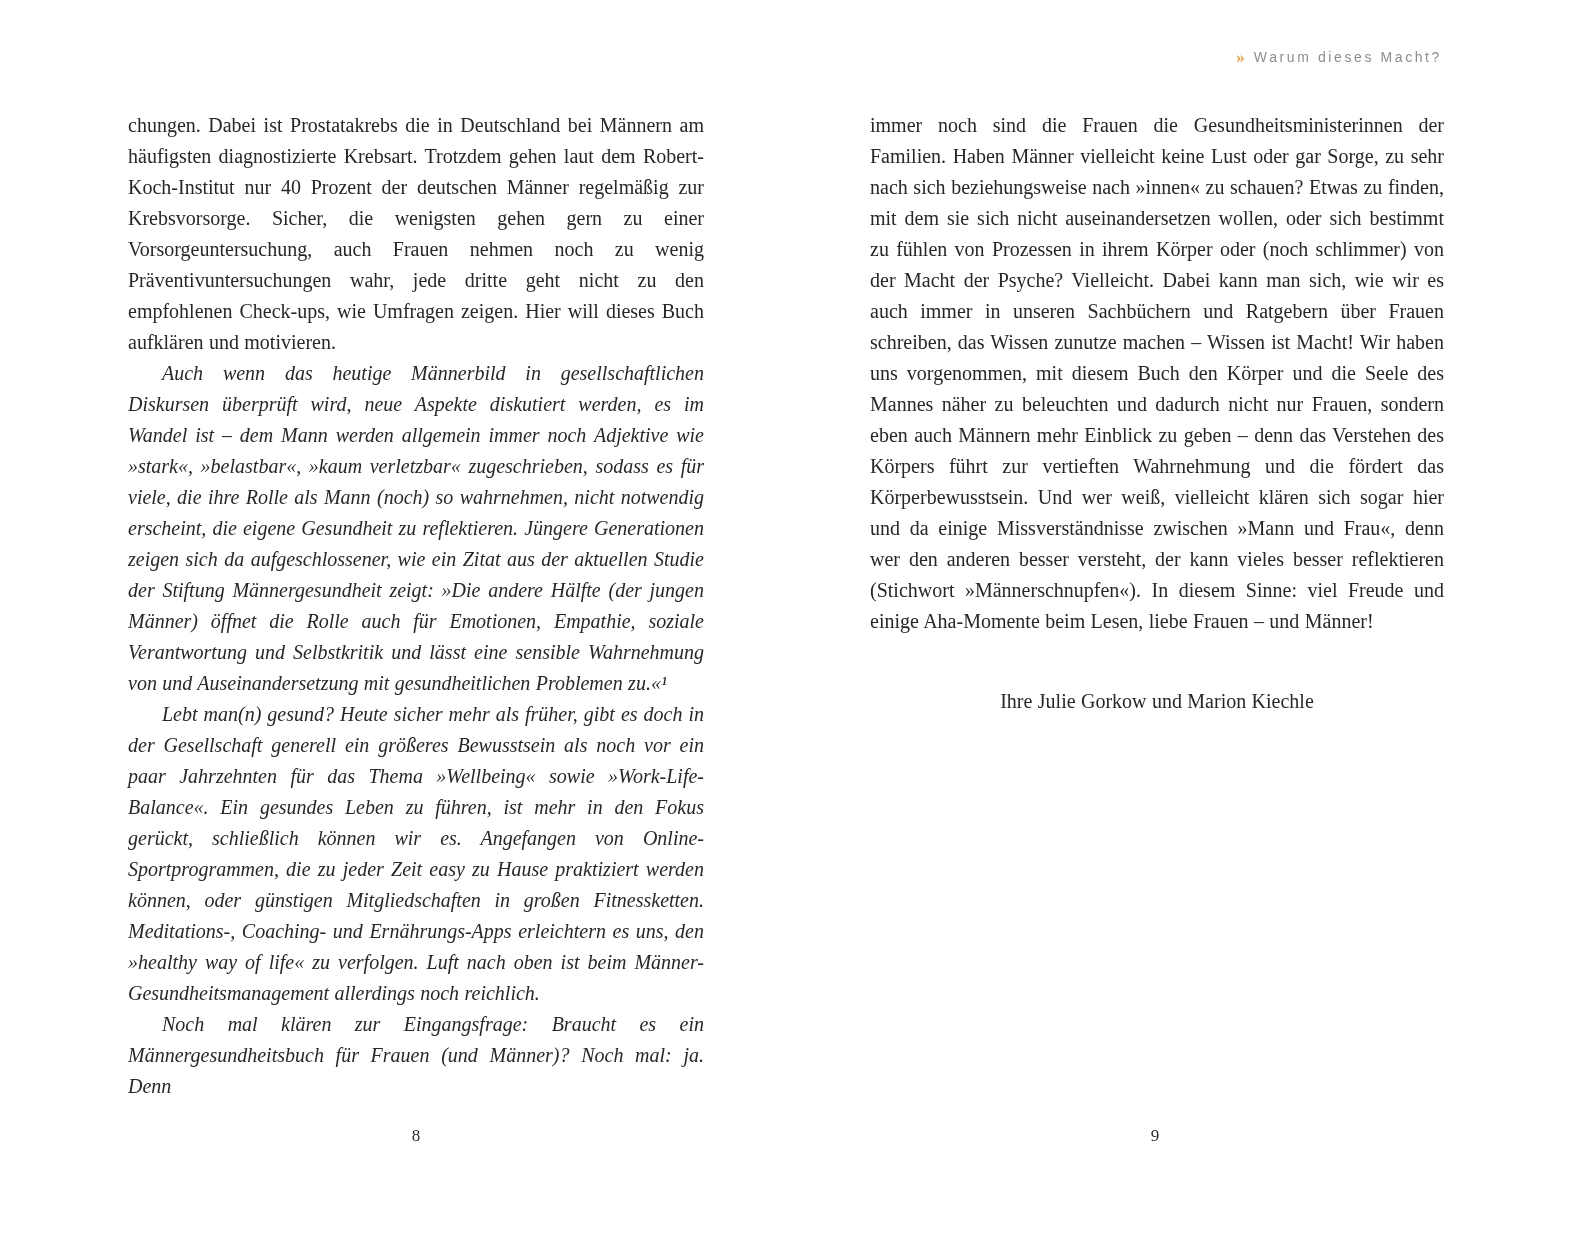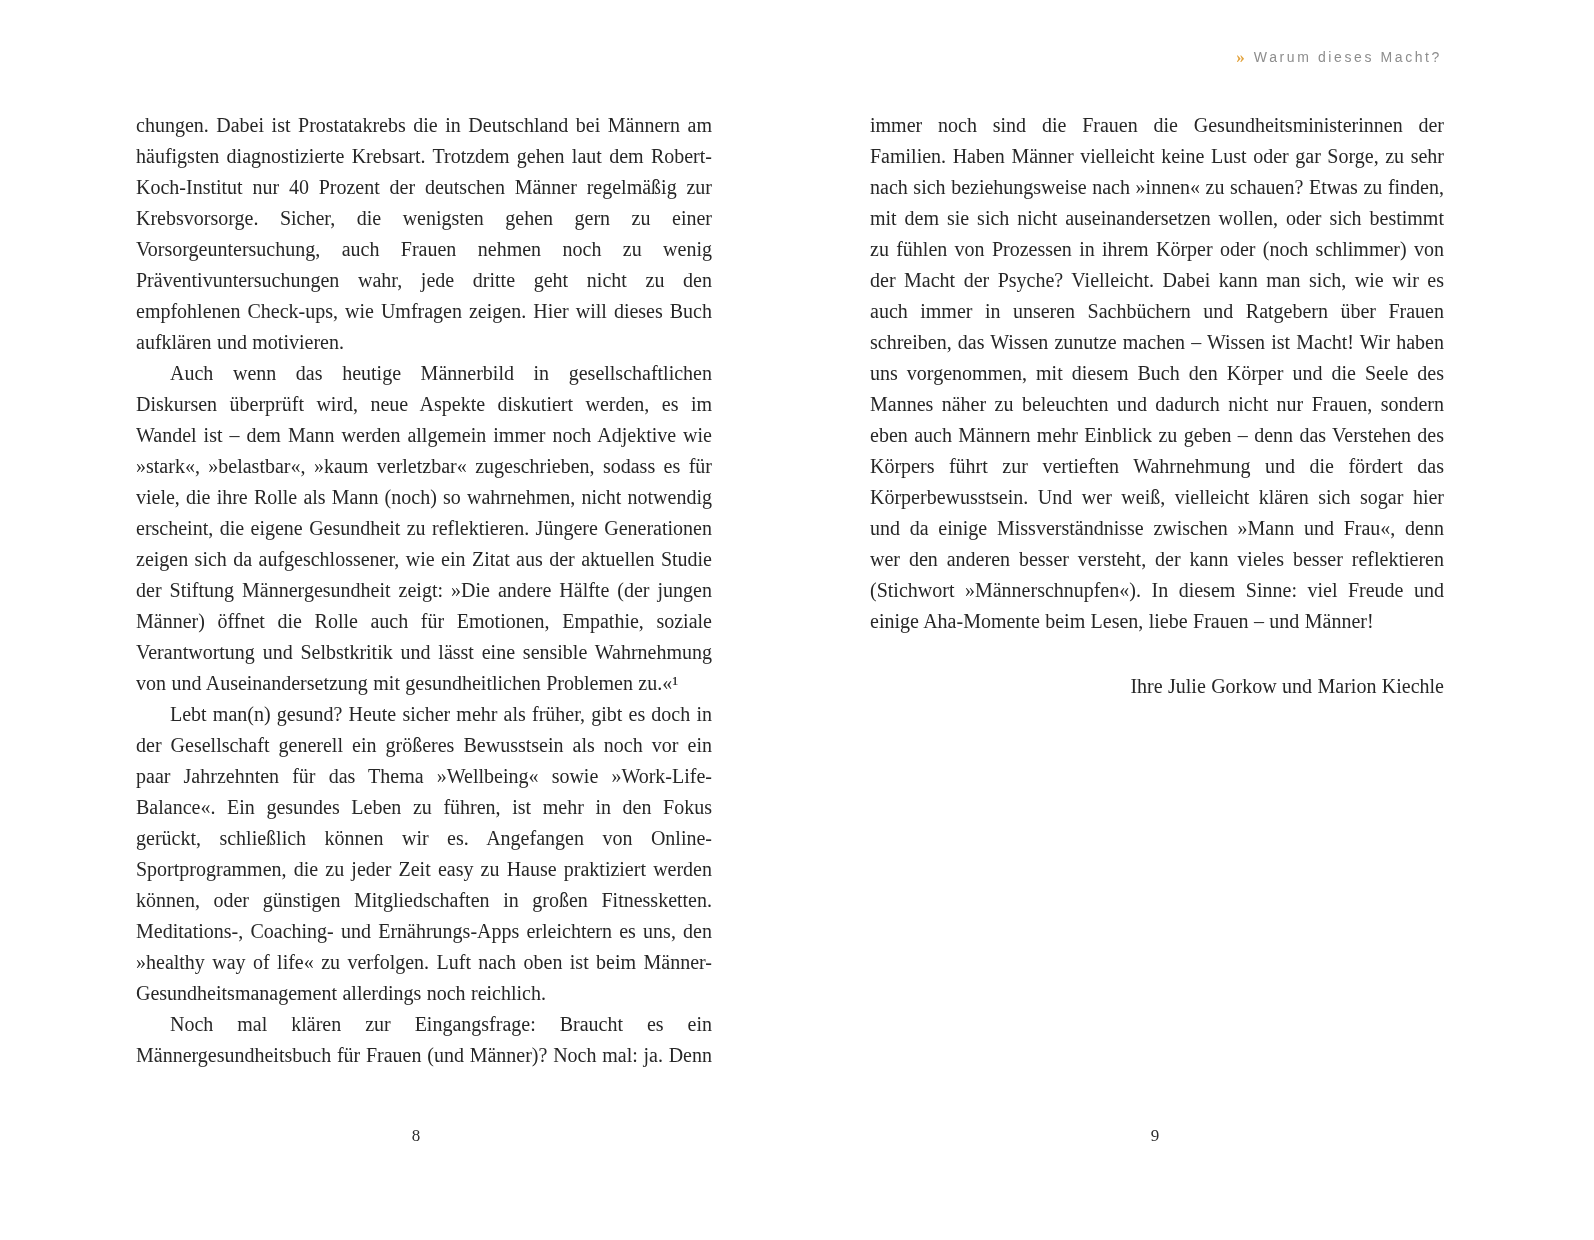--- a/index.html
+++ b/index.html
@@ -40,31 +40,31 @@
     vertical-align: -1px;
   }
   .page {
     position: absolute;
     top: 110px;
     font-size: 20px;
     line-height: 31px;
     text-align: justify;
     color: #272727;
   }
-  .page-left  { left: 128px;  width: 576px; margin-left: 8px; }
+  .page-left  { left: 128px;  width: 576px; }
   .page-right { left: 870px;  width: 574px; }
   .page p {
     margin: 0;
     hyphens: auto;
     -webkit-hyphens: auto;
     word-spacing: 0.02em;
   }
-  .page p.indent { text-indent: 34px; }
+  .page p.indent { text-indent: 34px; font-style: italic; }
   .page p.justify-last { text-align-last: justify; }
-  .page p.signature { margin-top: 34px; text-align: right; }
+  .page p.signature { margin-top: 49px; text-align: center; }
   .folio {
     position: absolute;
     top: 1126px;
     font-size: 17px;
     text-align: center;
     color: #2e2e2e;
   }
   .folio-left  { left: 128px; width: 576px; }
   .folio-right { left: 868px; width: 574px; }
 </style>

